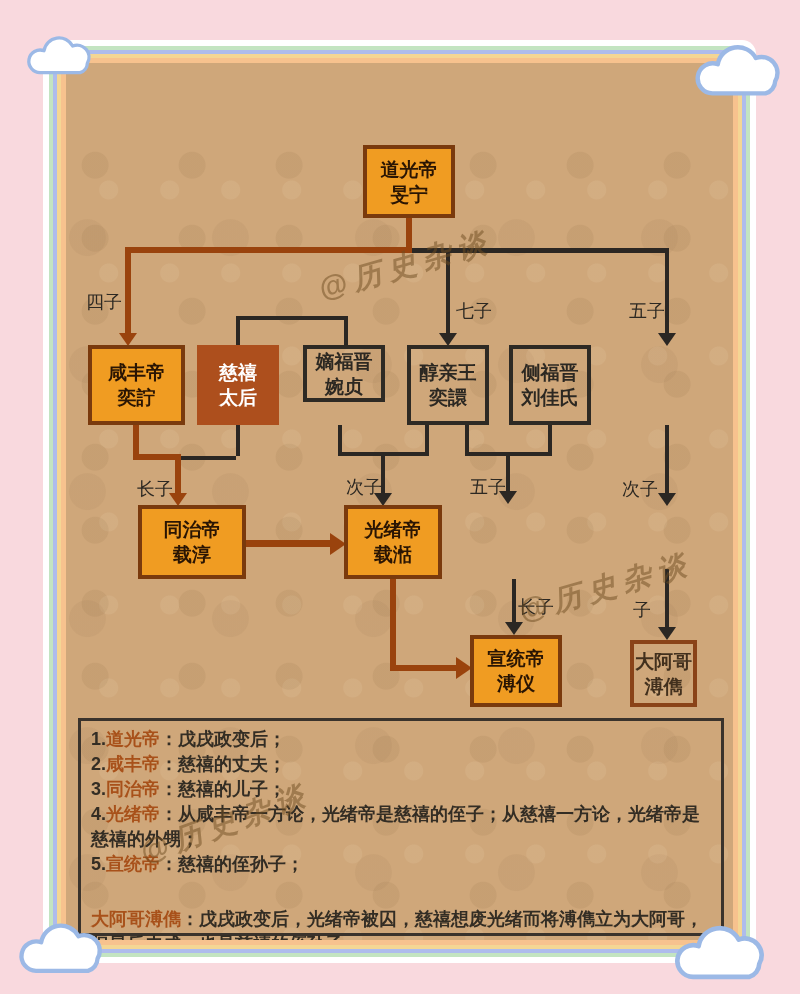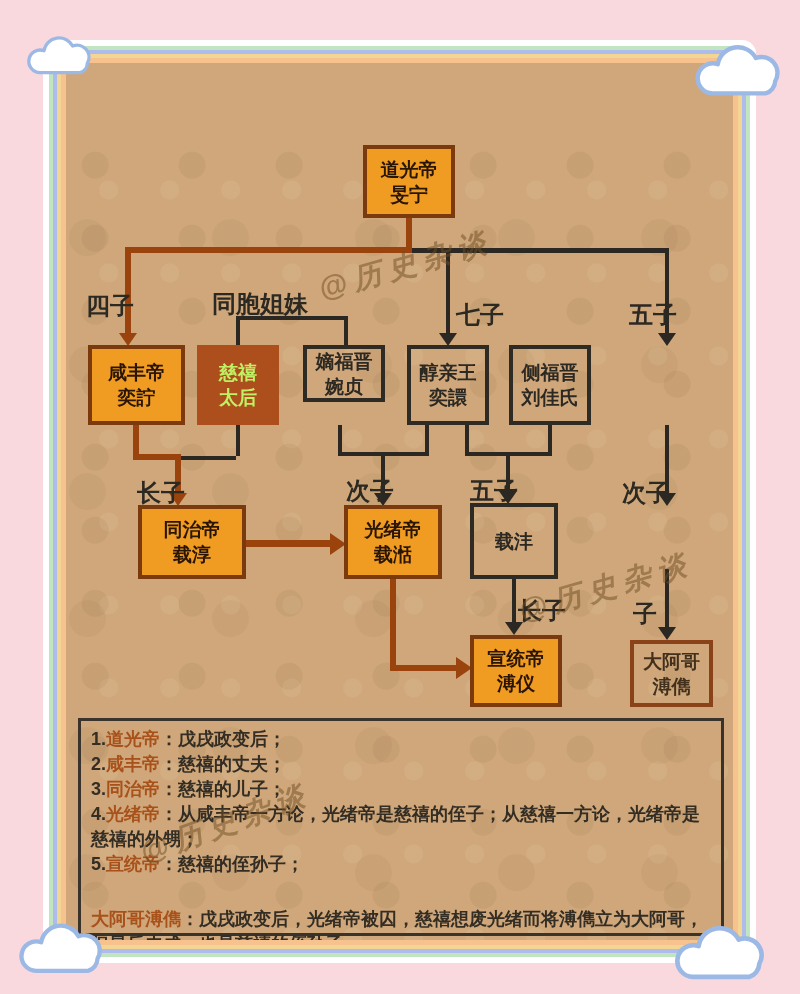--- a/index.html
+++ b/index.html
@@ -22,35 +22,35 @@
         background-image:
           radial-gradient(circle at 30% 40%, rgba(92,62,25,.07) 0 13px, transparent 14px),
           radial-gradient(circle at 70% 65%, rgba(255,240,210,.09) 0 9px, transparent 10px),
           radial-gradient(circle at 15% 80%, rgba(92,62,25,.05) 0 18px, transparent 19px);
         background-size:97px 73px,61px 83px,143px 127px;}
 
   
   .node{position:absolute;display:flex;flex-direction:column;align-items:center;justify-content:center;
         font-weight:bold;font-size:19px;line-height:25px;text-align:center;z-index:2;box-sizing:border-box;}
   .gold{background:var(--gold-box,#f09c22);border:4px solid #7a3a0d;color:#2a1503;}
-  .cixi{background:var(--cixi-box,#ad4f1d);color:#bef264;text-align:center;}
+  .cixi{background:var(--cixi-box,#ad4f1d);color:#ffffff;text-align:center;}
   .plain{background:transparent;border:4px solid #2e2a24;color:#2c2822;}
   .brown{background:transparent;border:4px solid #8a4318;color:#42301d;}
 
   
   .ln{position:absolute;z-index:1;}
   .rust{background:var(--rust-line,#9a430d);}
   .black{background:var(--black-line,#2b2723);}
   .arr-down{position:absolute;width:0;height:0;border-left:9px solid transparent;border-right:9px solid transparent;z-index:1;}
   .rust-a{border-top:13px solid var(--rust-line,#9a430d);}
   .black-a{border-top:13px solid var(--black-line,#2b2723);}
   .arr-right{position:absolute;width:0;height:0;border-top:11px solid transparent;border-bottom:11px solid transparent;z-index:1;}
   .rust-ra{border-left:16px solid var(--rust-line,#9a430d);}
 
-  .elabel{position:absolute;font-weight:bold;font-size:24px;color:#2c2822;z-index:2;white-space:nowrap;}
+  .elabel{position:absolute;font-weight:normal;font-size:18px;color:#2c2822;z-index:2;white-space:nowrap;}
   .elabel.center{text-align:center;}
 
   
   .wm{position:absolute;font-weight:bold;font-style:italic;font-size:29px;letter-spacing:7px;
       color:rgba(112,78,34,.5);z-index:3;white-space:nowrap;transform:rotate(-16deg);}
 
   
   .notes{position:absolute;left:12px;top:582px;width:646px;height:218px;border:3px solid #3a332c;
          box-sizing:border-box;padding:6px 10px;z-index:2;}
   .notes p{margin:0;font-size:18px;font-weight:bold;line-height:25px;color:#332d24;}
@@ -82,21 +82,20 @@
       <div class="ln black" style="left:380px;top:112px;width:4px;height:85px"></div>
       <div class="arr-down black-a" style="left:373px;top:197px"></div>
       <div class="ln black" style="left:599px;top:112px;width:4px;height:85px"></div>
       <div class="arr-down black-a" style="left:592px;top:197px"></div>
 
       <div class="ln black" style="left:170px;top:180px;width:112px;height:4px"></div>
       <div class="ln black" style="left:170px;top:180px;width:4px;height:29px"></div>
       <div class="ln black" style="left:278px;top:180px;width:4px;height:29px"></div>
 
       <div class="elabel" style="left:20px;top:154px">四子</div>
-      <div class="elabel center" style="left:124px;top:152px;width:140px">同胞姐妹</div>
       <div class="elabel" style="left:390px;top:163px">七子</div>
       <div class="elabel" style="left:563px;top:163px">五子</div>
 
       <div class="node gold" style="left:22px;top:209px;width:97px;height:80px">
         <span>咸丰帝</span>
         <span>奕詝</span>
       </div>
       <div class="node cixi" style="left:131px;top:209px;width:82px;height:80px">
         <span>慈禧</span>
         <span>太后</span>
@@ -141,44 +140,41 @@
       <div class="elabel" style="left:556px;top:341px">次子</div>
 
       <div class="node gold" style="left:72px;top:369px;width:108px;height:74px">
         <span>同治帝</span>
         <span>载淳</span>
       </div>
       <div class="node gold" style="left:278px;top:369px;width:98px;height:74px">
         <span>光绪帝</span>
         <span>载湉</span>
       </div>
-      <div class="node plain" style="left:404px;top:367px;width:88px;height:76px">
-        <span>载沣</span>
-      </div>
 
       <div class="ln rust" style="left:180px;top:404px;width:86px;height:7px"></div>
       <div class="arr-right rust-ra" style="left:264px;top:397px"></div>
 
       <div class="ln rust" style="left:324px;top:443px;width:6px;height:92px"></div>
       <div class="ln rust" style="left:324px;top:529px;width:68px;height:6px"></div>
       <div class="arr-right rust-ra" style="left:390px;top:521px"></div>
 
       <div class="ln black" style="left:446px;top:443px;width:4px;height:43px"></div>
       <div class="arr-down black-a" style="left:439px;top:486px"></div>
       <div class="elabel" style="left:452px;top:459px">长子</div>
 
       <div class="ln black" style="left:599px;top:433px;width:4px;height:58px"></div>
       <div class="arr-down black-a" style="left:592px;top:491px"></div>
       <div class="elabel" style="left:567px;top:462px">子</div>
 
       <div class="node gold" style="left:404px;top:499px;width:92px;height:72px">
         <span>宣统帝</span>
         <span>溥仪</span>
       </div>
-      <div class="node brown" style="left:564px;top:504px;width:83px;height:67px">
+      <div class="node brown" style="left:564px;top:504px;width:67px;height:67px">
         <span>大阿哥</span>
         <span>溥儁</span>
       </div>
 
       <div class="wm" style="left:250px;top:110px">@历史杂谈</div>
       <div class="wm" style="left:450px;top:432px">@历史杂谈</div>
       <div class="wm" style="left:70px;top:668px;transform:rotate(-20deg)">@历史杂谈</div>
 
       <div class="notes">
         <p><span>1.</span><span class="nm">道光帝</span><span>：</span><span>戊戌政变后；</span></p>

